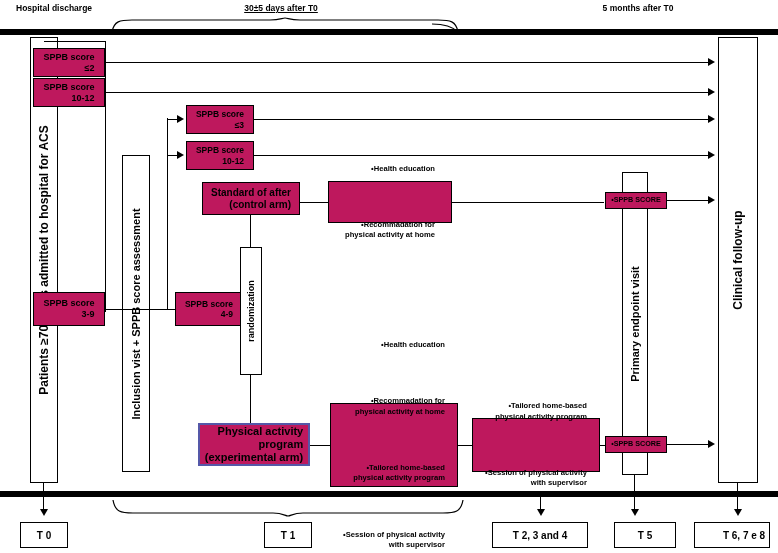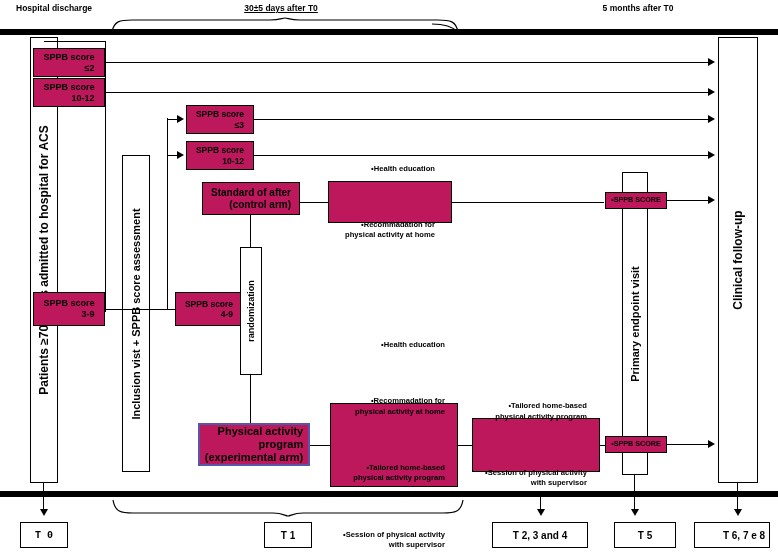--- a/index.html
+++ b/index.html
@@ -194,21 +194,21 @@
   <div class="line vline" style="left:737px;top:483px;height:28px;"></div>
   <div class="arrowdown" style="left:733.5px;top:509px;"></div>
 
   <svg class="brace" style="left:113px;top:500px;width:350px;height:16px;" viewBox="0 0 350 16" preserveAspectRatio="none">
     <path d="M0,0 C2,12 8,13 20,13 L160,13 C170,13 172,16 175,16 C178,16 180,13 190,13 L330,13 C342,13 348,12 350,0"></path>
   </svg>
 
   <div class="arrowdown" style="left:536.5px;top:509px;"></div>
   <div class="line vline" style="left:540px;top:495px;height:16px;"></div>
 
-  <div class="tbox" style="left:20px;top:522px;width:48px;height:26px;font-family:Liberation Mono, monospace;">T 0</div>
+  <div class="tbox" style="left:20px;top:522px;width:48px;height:26px;">T 0</div>
 
   <div class="tbox" style="left:264px;top:522px;width:48px;height:26px;">T 1</div>
 
   <div class="tbox" style="left:492px;top:522px;width:96px;height:26px;">T 2, 3 and 4</div>
 
   <div class="tbox" style="left:614px;top:522px;width:62px;height:26px;">T 5</div>
 
   <div class="tbox" style="left:694px;top:522px;width:76px;height:26px;padding-left:24px;">T 6, 7 e 8</div>
 
 </div>

